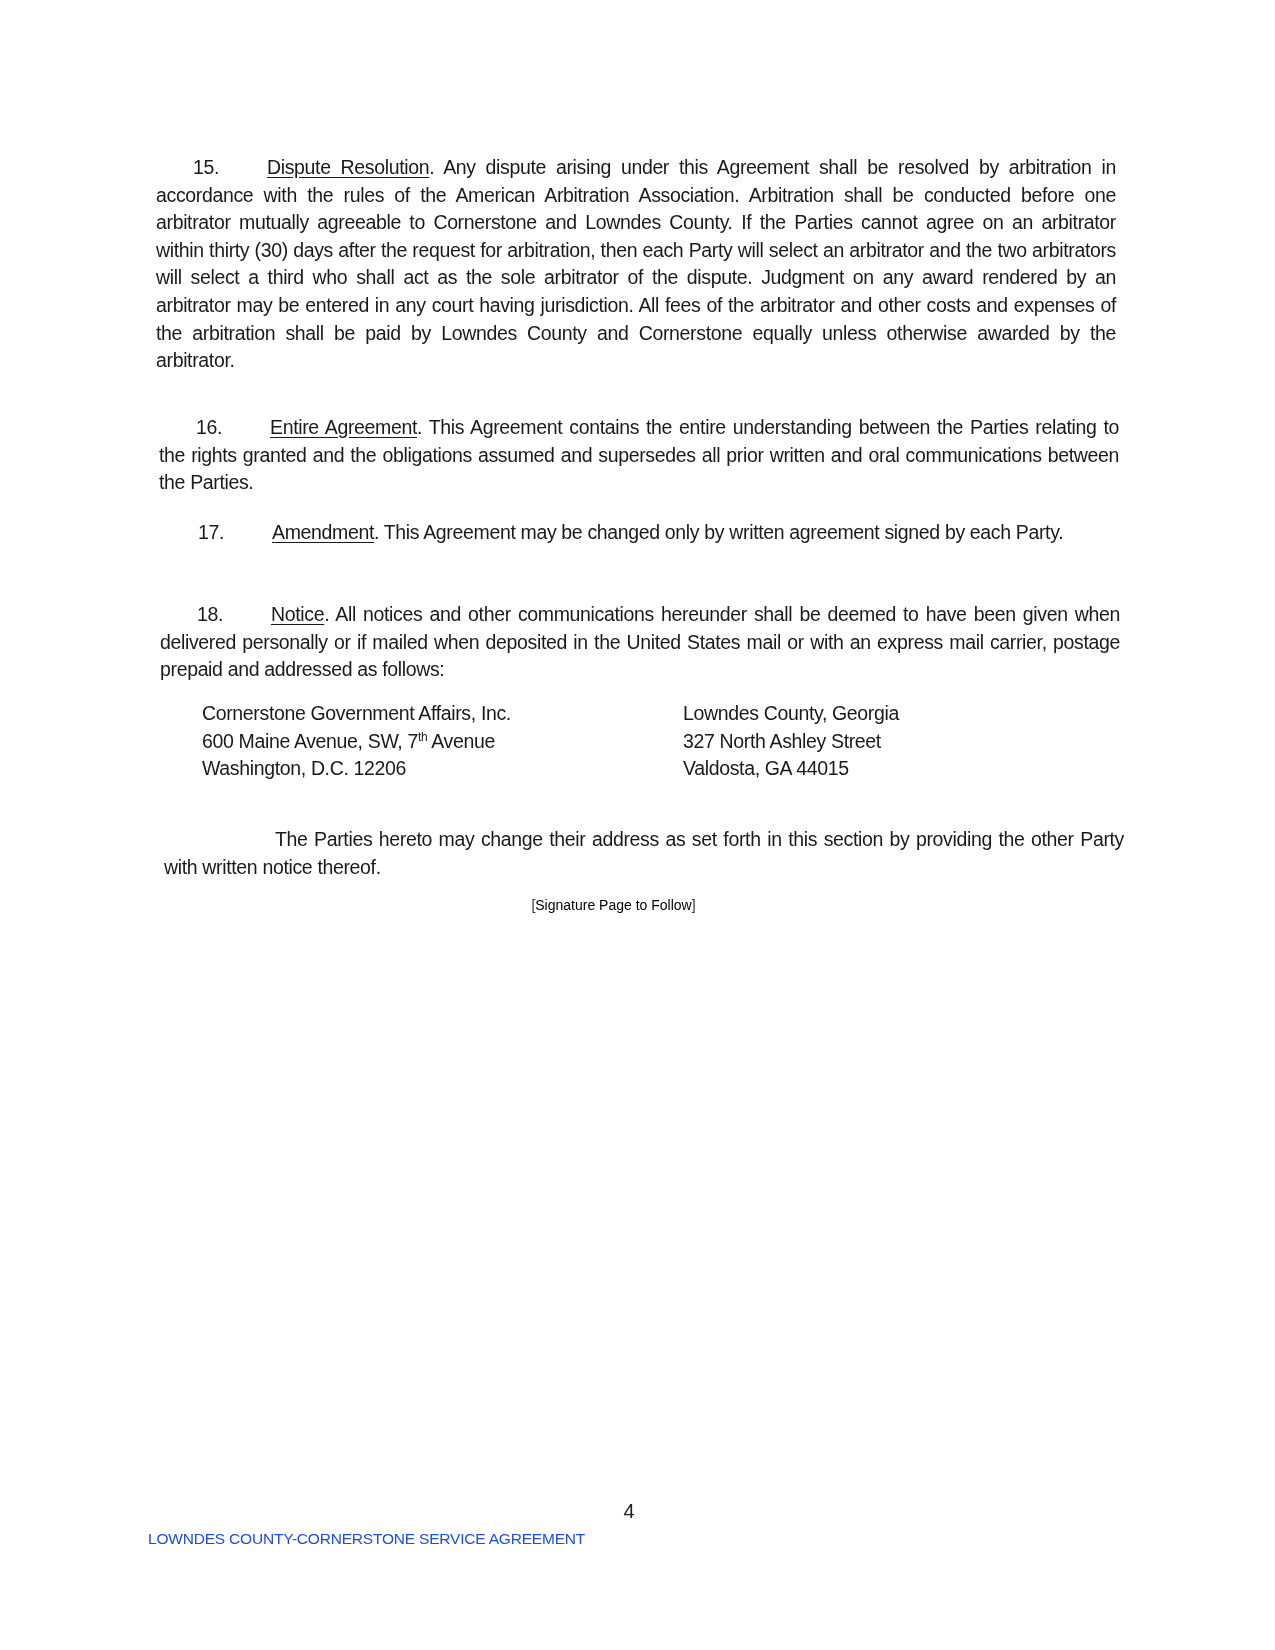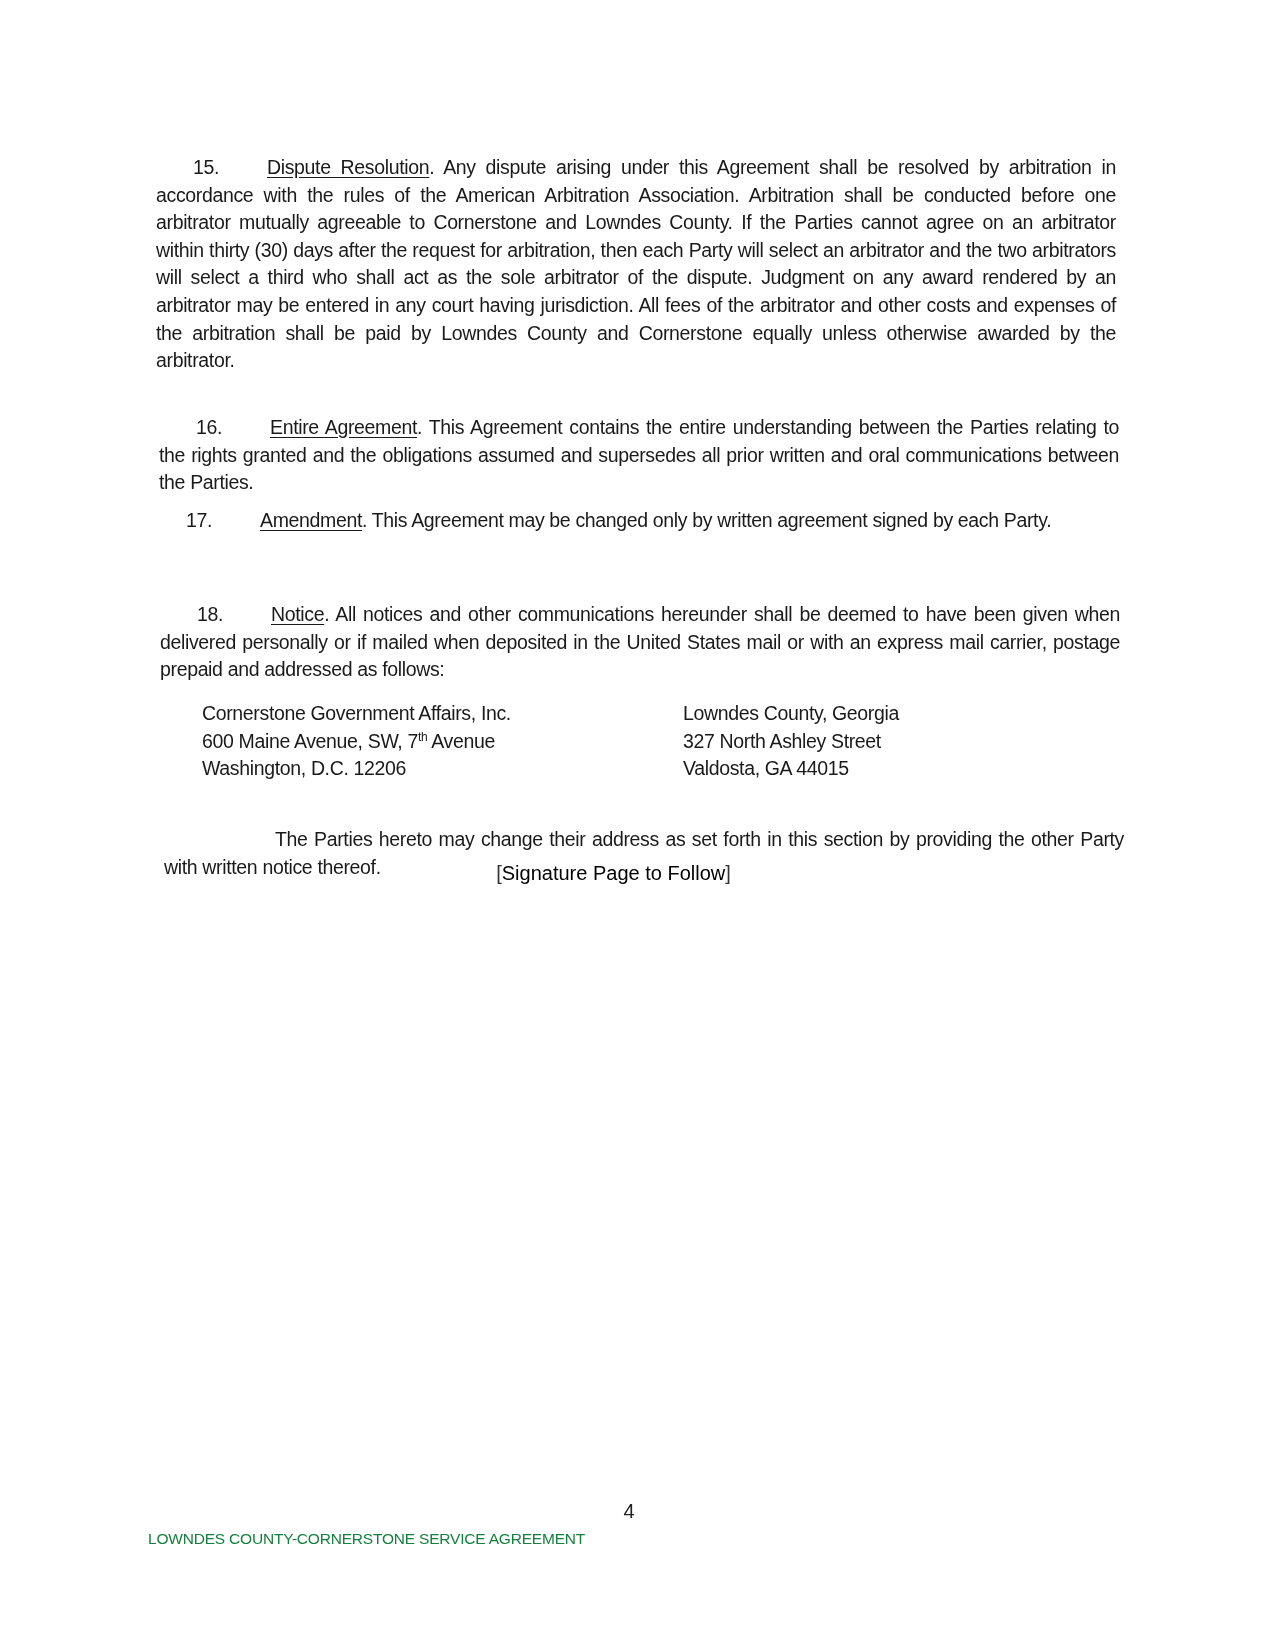--- a/index.html
+++ b/index.html
@@ -7,42 +7,42 @@
          font-family:"Liberation Sans", sans-serif; color:#1a1a1a; }
   .page { position:absolute; left:0; top:0; width:1275px; height:1650px; background:#fff; }
   .para { position:absolute; left:148px; width:960px; font-size:19.5px; line-height:27.6px;
           text-align:justify; letter-spacing:-0.35px; word-spacing:0px; }
   .para .num { display:inline-block; width:37px; margin-left:37px; margin-right:37px; }
   .para .heading { text-decoration:underline; text-underline-offset:3px; }
   .indent { display:inline-block; width:111px; }
   .addr { position:absolute; font-size:19.5px; line-height:27.6px; letter-spacing:-0.35px; }
   .addr div { white-space:nowrap; }
   sup { font-size:12px; line-height:0; vertical-align:7px; }
-  .sigline { position:absolute; left:0; width:1227px; top:860px; text-align:center;
-             font-size:20px; line-height:27px; color:#000; }
+  .sigline { position:absolute; left:0; width:1227px; top:892px; text-align:center;
+             font-size:14px; line-height:27px; color:#000; }
   .sigline .br { color:#333; }
   .pagenum { position:absolute; left:0; width:1258px; text-align:center; top:1500px;
              font-size:20px; color:#222; }
-  .footer { position:absolute; left:148px; top:1530px; font-size:15.5px; color:#15803d;
+  .footer { position:absolute; left:148px; top:1530px; font-size:15.5px; color:#1d4ed8;
             letter-spacing:-0.2px; }
 </style>
 </head>
 <body>
 
 <div class="page">
 
   <p class="para" style="top:146px;margin:8px;">
     <span class="num">15.</span><span class="heading">Dispute Resolution</span><span>.  Any dispute arising under this Agreement shall be resolved by arbitration in accordance with the rules of the American Arbitration Association.  Arbitration shall be conducted before one arbitrator mutually agreeable to Cornerstone and Lowndes County.  If the Parties cannot agree on an arbitrator within thirty (30) days after the request for arbitration, then each Party will select an arbitrator and the two arbitrators will select a third who shall act as the sole arbitrator of the dispute.  Judgment on any award rendered by an arbitrator may be entered in any court having jurisdiction.  All fees of the arbitrator and other costs and expenses of the arbitration shall be paid by Lowndes County and Cornerstone equally unless otherwise awarded by the arbitrator.</span>
   </p>
 
   <p class="para" style="top:403px;margin:11px;">
     <span class="num">16.</span><span class="heading">Entire Agreement</span><span>.     This Agreement contains the entire understanding between the Parties relating to the rights granted and the obligations assumed and supersedes all prior written and oral communications between the Parties.</span>
   </p>
 
-  <p class="para" style="top:506px;margin:1px;">
+  <p class="para" style="top:506px;margin:13px;">
     <span class="num">17.</span><span class="heading">Amendment</span><span>.   This Agreement may be changed only by written agreement signed by each Party.</span>
   </p>
 
   <p class="para" style="top:589px;margin:12px;">
     <span class="num">18.</span><span class="heading">Notice</span><span>.  All notices and other communications hereunder shall be deemed to have been given when delivered personally or if mailed when deposited in the United States mail or with an express mail carrier, postage prepaid and addressed as follows:</span>
   </p>
 
   <div class="addr" style="left:202px;top:700px;">
     <div>Cornerstone Government Affairs, Inc.</div>
     <div><span>600 Maine Avenue, SW, 7</span><sup>th</sup><span> Avenue</span></div>

